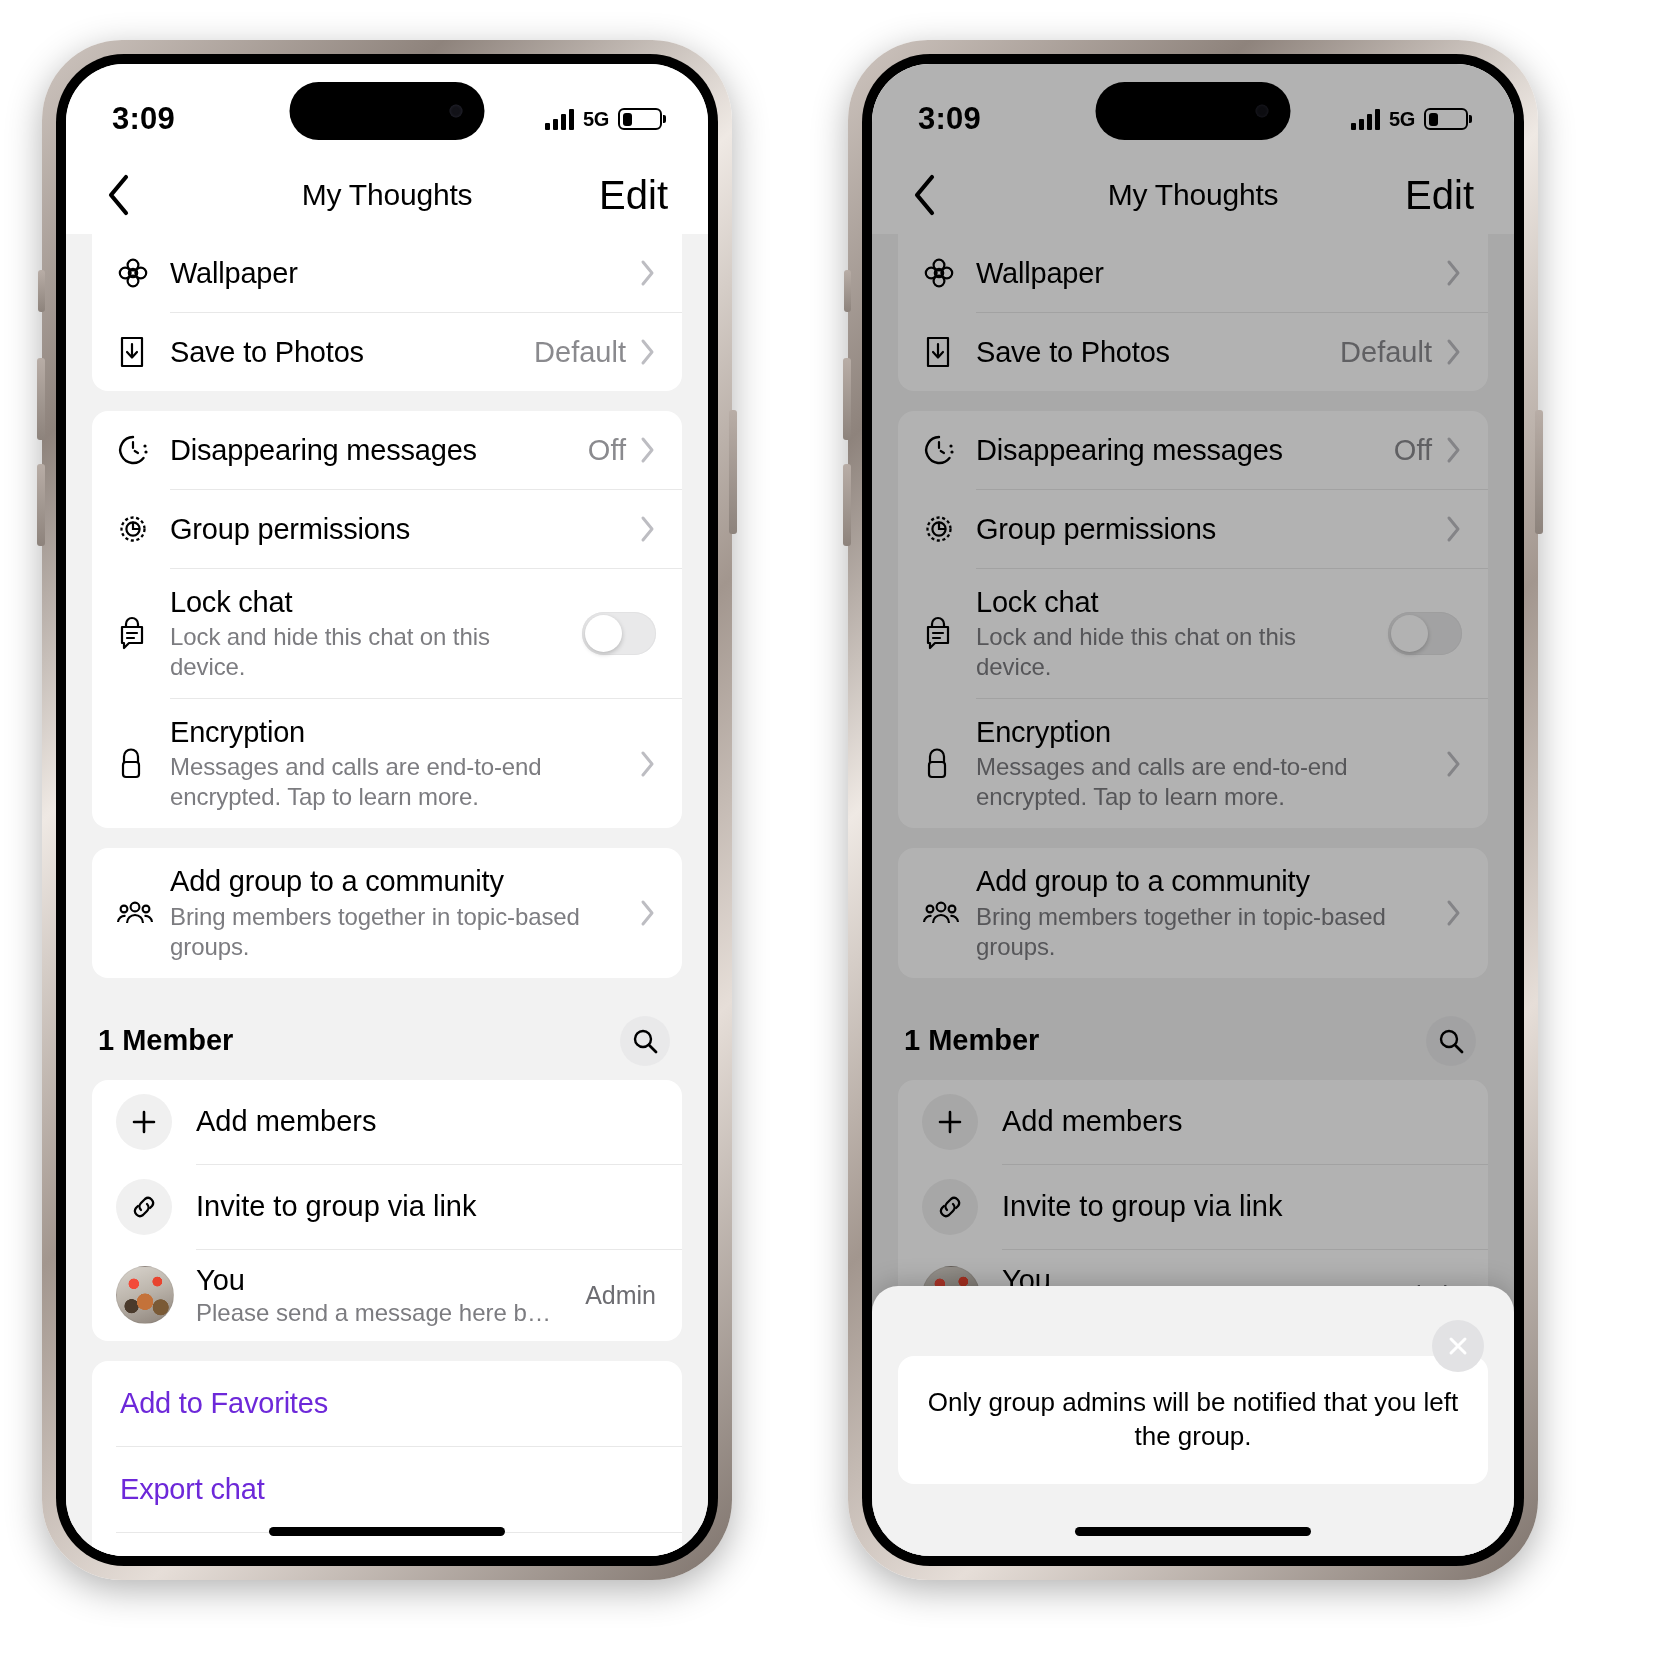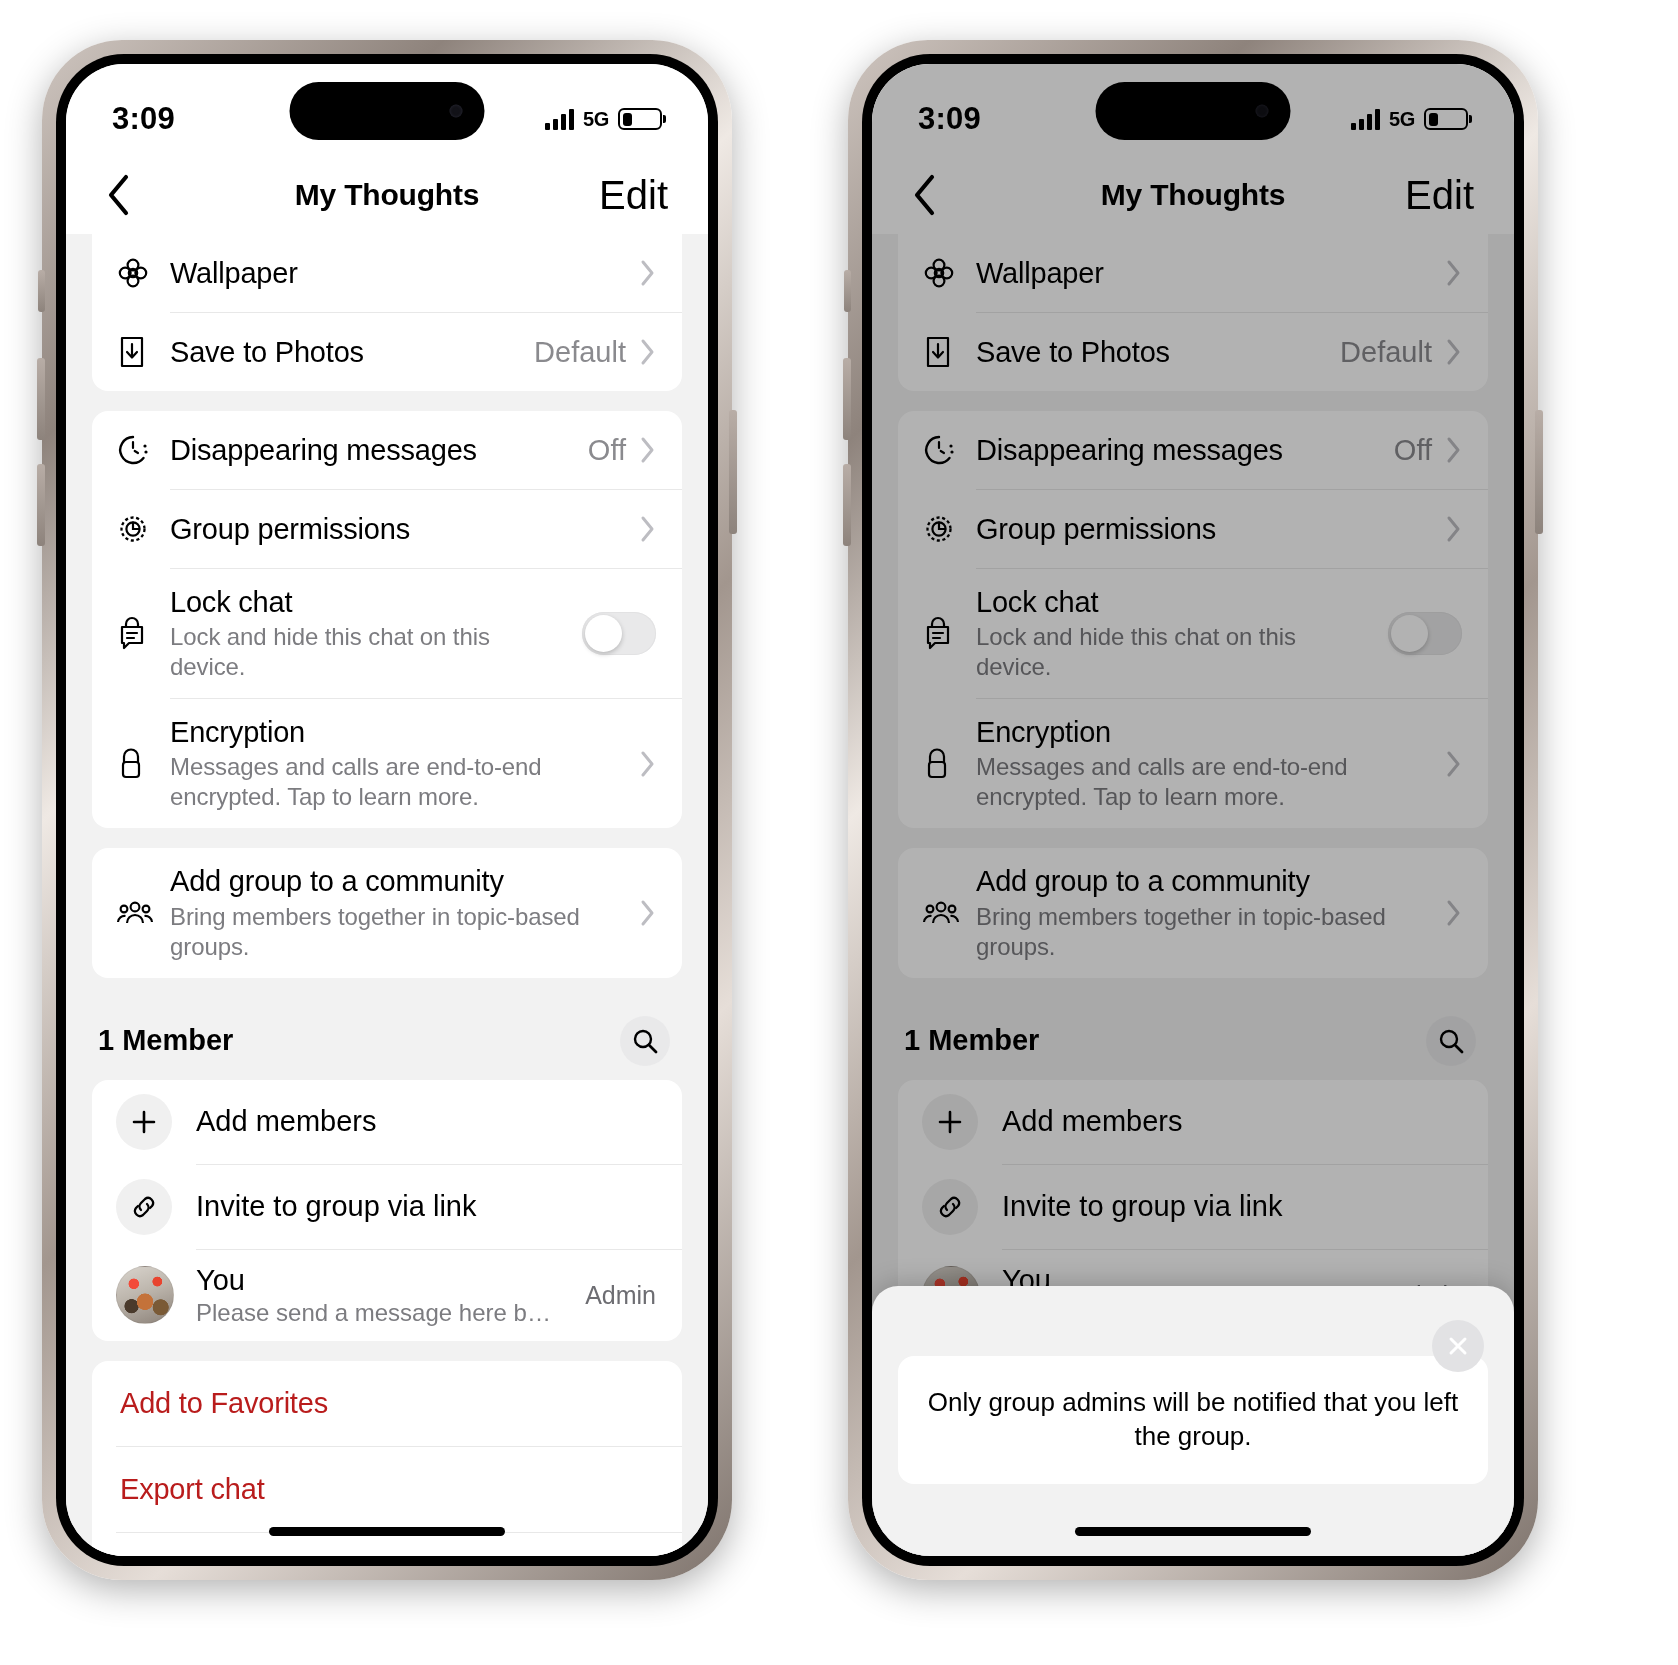--- a/index.html
+++ b/index.html
@@ -89,21 +89,21 @@
   
   .navbar {
     height: 78px; background:#fff;
     display:flex; align-items:center; padding: 0 40px;
     position: relative;
   }
   .nav-back { font-size: 40px; line-height:1; color:#000; font-weight: 400; }
   .nav-back svg { display:block; }
   .nav-title {
     position:absolute; left:50%; transform:translateX(-50%);
-    font-size:30px; font-weight:700; color:#000; letter-spacing:-.2px;
+    font-size:30px; font-weight:400; color:#000; letter-spacing:-.2px;
   }
   .nav-edit { margin-left:auto; font-size:40px; color:#000; font-weight:400; }
 
   
   .content {
     position:absolute; left:0; right:0; top:170px; bottom:0;
     background:#f2f2f2;
     overflow:hidden;
   }
   .card {
@@ -158,21 +158,21 @@
       radial-gradient(circle at 30% 30%, #f24b3a 0 9%, transparent 10%),
       radial-gradient(circle at 72% 26%, #e8442f 0 8%, transparent 9%),
       radial-gradient(circle at 50% 62%, #c4723a 0 18%, transparent 19%),
       radial-gradient(circle at 26% 70%, #4a3a2c 0 12%, transparent 13%),
       radial-gradient(circle at 78% 72%, #7a5a36 0 13%, transparent 14%),
       linear-gradient(160deg,#d9d4cd,#bdb6ad 45%,#8c8279);
     border: 1px solid rgba(0,0,0,.05);
   }
 
   .actrow { padding: 26px 28px; font-size:29px; letter-spacing:-.2px; }
-  .green { color:#b91c1c; }
+  .green { color:#6d28d9; }
   .red   { color:#ef2a40; }
 
   .highlight { outline: 7px solid #fb2c05; outline-offset: 0px; border-radius: 4px; }
   .hl-wrap { margin: 0 26px 0 26px; border-radius: 4px; }
 
   .home-ind {
     position:absolute; left:50%; transform:translateX(-50%); bottom: 20px;
     width: 236px; height: 9px; border-radius:5px; background:#000;
   }
 

